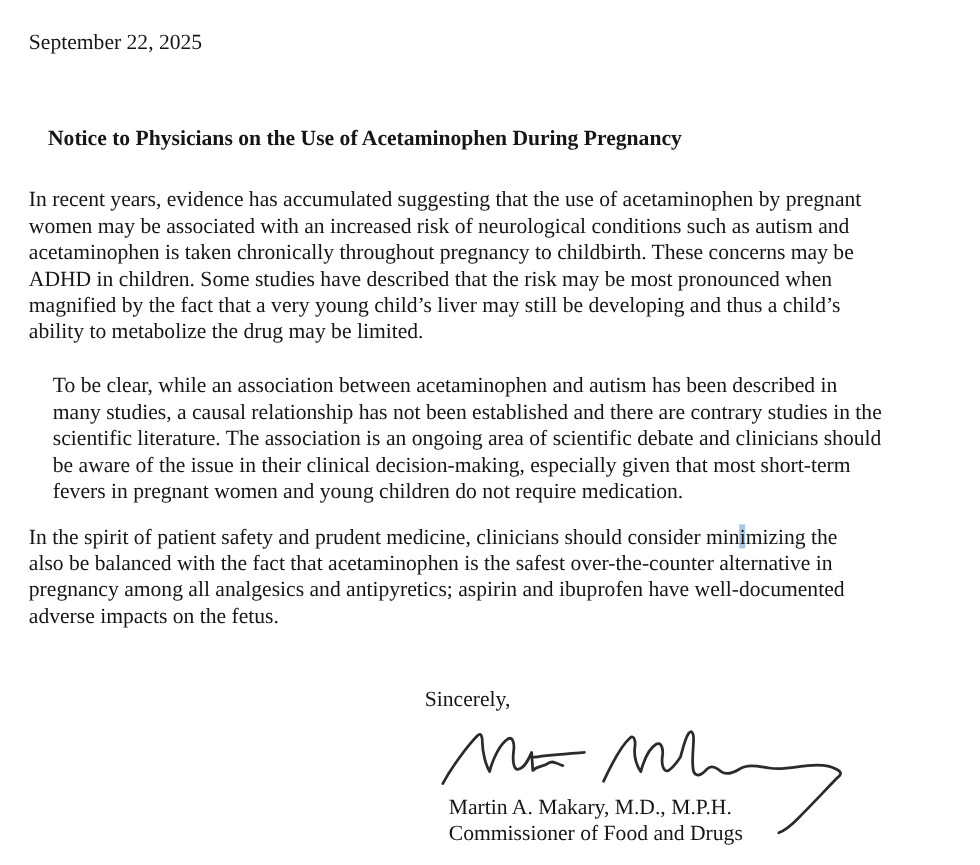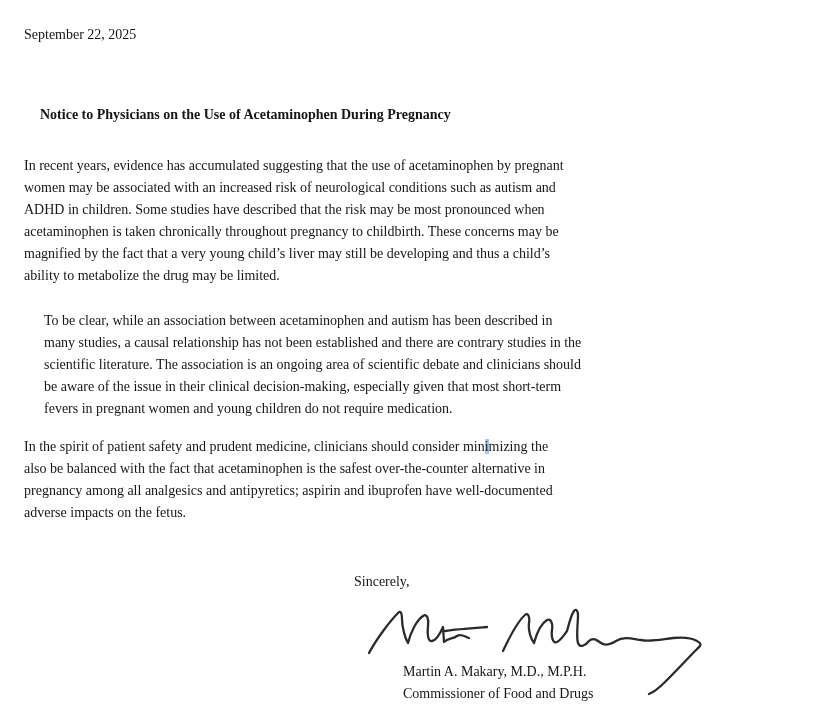--- a/index.html
+++ b/index.html
@@ -6,52 +6,52 @@
     margin: 0;
     padding: 0;
     background: #ffffff;
   }
   .page {
     position: relative;
     width: 817px;
     height: 721px;
     background: #ffffff;
     font-family: "Liberation Serif", "DejaVu Serif", serif;
-    font-size: 14px;
+    font-size: 18px;
     line-height: 22px;
     color: #161616;
     overflow: hidden;
   }
   .abs { position: absolute; }
   .line { white-space: nowrap; }
   .date-line   { top: 24px;  left: 24px; }
   .title-line  { top: 104px; left: 40px; font-weight: bold; }
   .para-1      { top: 155px; left: 24px; }
   .para-2      { top: 310px; left: 24px; margin-left: 20px; }
   .para-3      { top: 436px; left: 24px; }
   .closing     { top: 571px; left: 354px; }
   .sig-block   { top: 598px; left: 365px; width: 350px; height: 100px; pointer-events: none; }
   .sig-block svg { display: block; }
-  .signer      { top: 661px; left: 374px; margin-left: 29px; }
+  .signer      { top: 661px; left: 374px; }
   .sel {  }
 </style>
 </head>
 <body>
 
 <div class="page" style="color: rgb(22, 22, 22); background: rgb(255, 255, 255);">
 
   <div class="abs date-line line">September 22, 2025</div>
 
   <div class="abs title-line line">Notice to Physicians on the Use of Acetaminophen During Pregnancy</div>
 
   <div class="abs para-1">
     <div class="line">In recent years, evidence has accumulated suggesting that the use of acetaminophen by pregnant</div>
     <div class="line">women may be associated with an increased risk of neurological conditions such as autism and</div>
+    <div class="line">acetaminophen is taken chronically throughout pregnancy to childbirth. These concerns may be</div>
     <div class="line">ADHD in children. Some studies have described that the risk may be most pronounced when</div>
-    <div class="line">acetaminophen is taken chronically throughout pregnancy to childbirth. These concerns may be</div>
     <div class="line">magnified by the fact that a very young child’s liver may still be developing and thus a child’s</div>
     <div class="line">ability to metabolize the drug may be limited.</div>
   </div>
 
   <div class="abs para-2">
     <div class="line">To be clear, while an association between acetaminophen and autism has been described in</div>
     <div class="line">many studies, a causal relationship has not been established and there are contrary studies in the</div>
     <div class="line">scientific literature. The association is an ongoing area of scientific debate and clinicians should</div>
     <div class="line">be aware of the issue in their clinical decision-making, especially given that most short-term</div>
     <div class="line">fevers in pregnant women and young children do not require medication.</div>

